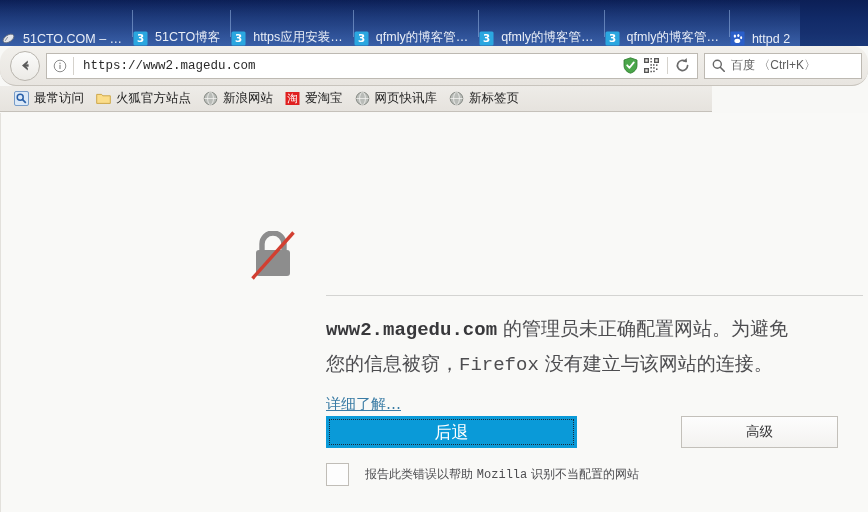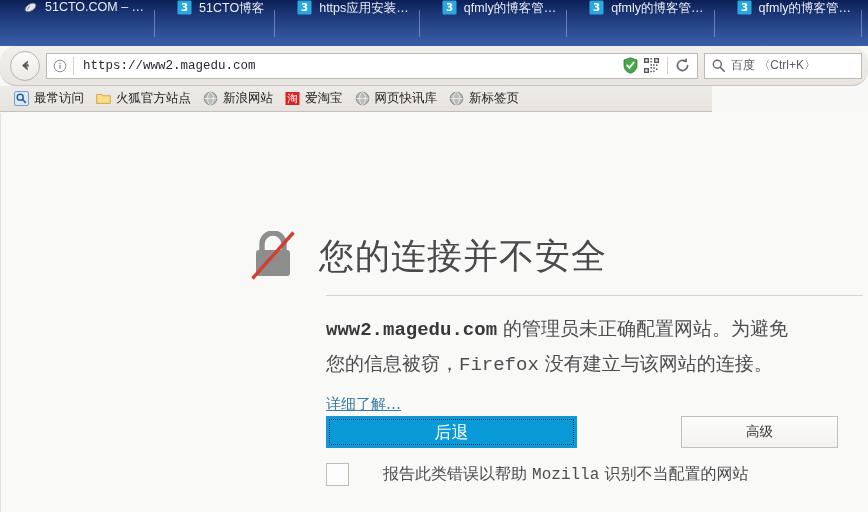--- a/index.html
+++ b/index.html
@@ -13,23 +13,23 @@
 
   
   .tabstrip {
     position: absolute; left: 0; top: 0; width: 868px; height: 46px;
     background: linear-gradient(to bottom, #0c1f56 0%, #112a67 40%, #16306f 72%, #1a3878 100%);
     display: flex; align-items: flex-end;
     overflow: hidden;
   }
   .tab {
     height: 46px;
-    display: flex; align-items: flex-start;
+    display: flex; align-items: flex-end;
     gap: 7px;
-    padding: 0 10px 0 23px;
+    padding: 0 10px 0 1px;
     position: relative;
     flex: 0 0 auto;
     color: #e9eef7;
     font-size: 12.5px;
     white-space: nowrap;
     font-family: "Liberation Sans", sans-serif;
   }
   .tab.inactive {
     background: linear-gradient(to bottom, rgba(44,76,140,0.0) 0%, rgba(52,88,158,0.55) 55%, rgba(62,102,176,0.85) 100%);
   }
@@ -141,21 +141,21 @@
     font-family: "DejaVu Sans", sans-serif;
   }
   .reportrow {
     position: absolute; left: 325px; top: 350px;
     display: flex; align-items: center; gap: 16px;
   }
   .chk {
     width: 23px; height: 23px; background: #fdfdfd;
     border: 1px solid #c0bdb7; flex: 0 0 23px;
   }
-  .reportlbl { font-size: 16px; color: #4d4d50; font-family: "DejaVu Sans", sans-serif; margin-left: 18px; }
+  .reportlbl { font-size: 12px; color: #4d4d50; font-family: "DejaVu Sans", sans-serif; }
 </style>
 </head>
 <body>
 
 <div id="screen">
 
   <div class="tabstrip">
 
     <div class="tab inactive">
       <svg class="tab-ico" viewBox="0 0 16 16">
@@ -337,21 +337,20 @@
   <div class="content">
 
     <div class="errwrap">
 
       <div class="errhead">
         <svg class="lock-ico" viewBox="0 0 48 50">
           <path d="M13 19 V13 a11 11 0 0 1 22 0 v6" fill="none" stroke="#8d8d8d" stroke-width="5.4"></path>
           <rect x="7" y="19" width="34" height="26" rx="3" fill="#8d8d8d"></rect>
           <line x1="3.5" y1="47.5" x2="44.5" y2="1.5" stroke="#d23f31" stroke-width="3.4"></line>
         </svg>
-        <div class="errtitle">您的连接并不安全</div>
       </div>
 
       <div class="hr"></div>
 
       <div class="errbody">
         <span class="mono">www2.magedu.com</span><span> 的管理员未正确配置网站。为避免您的信息被窃，</span><span class="mono-n">Firefox</span><span> 没有建立与该网站的连接。</span>
       </div>
 
       <div><a class="learn" href="#">详细了解…</a></div>
 

